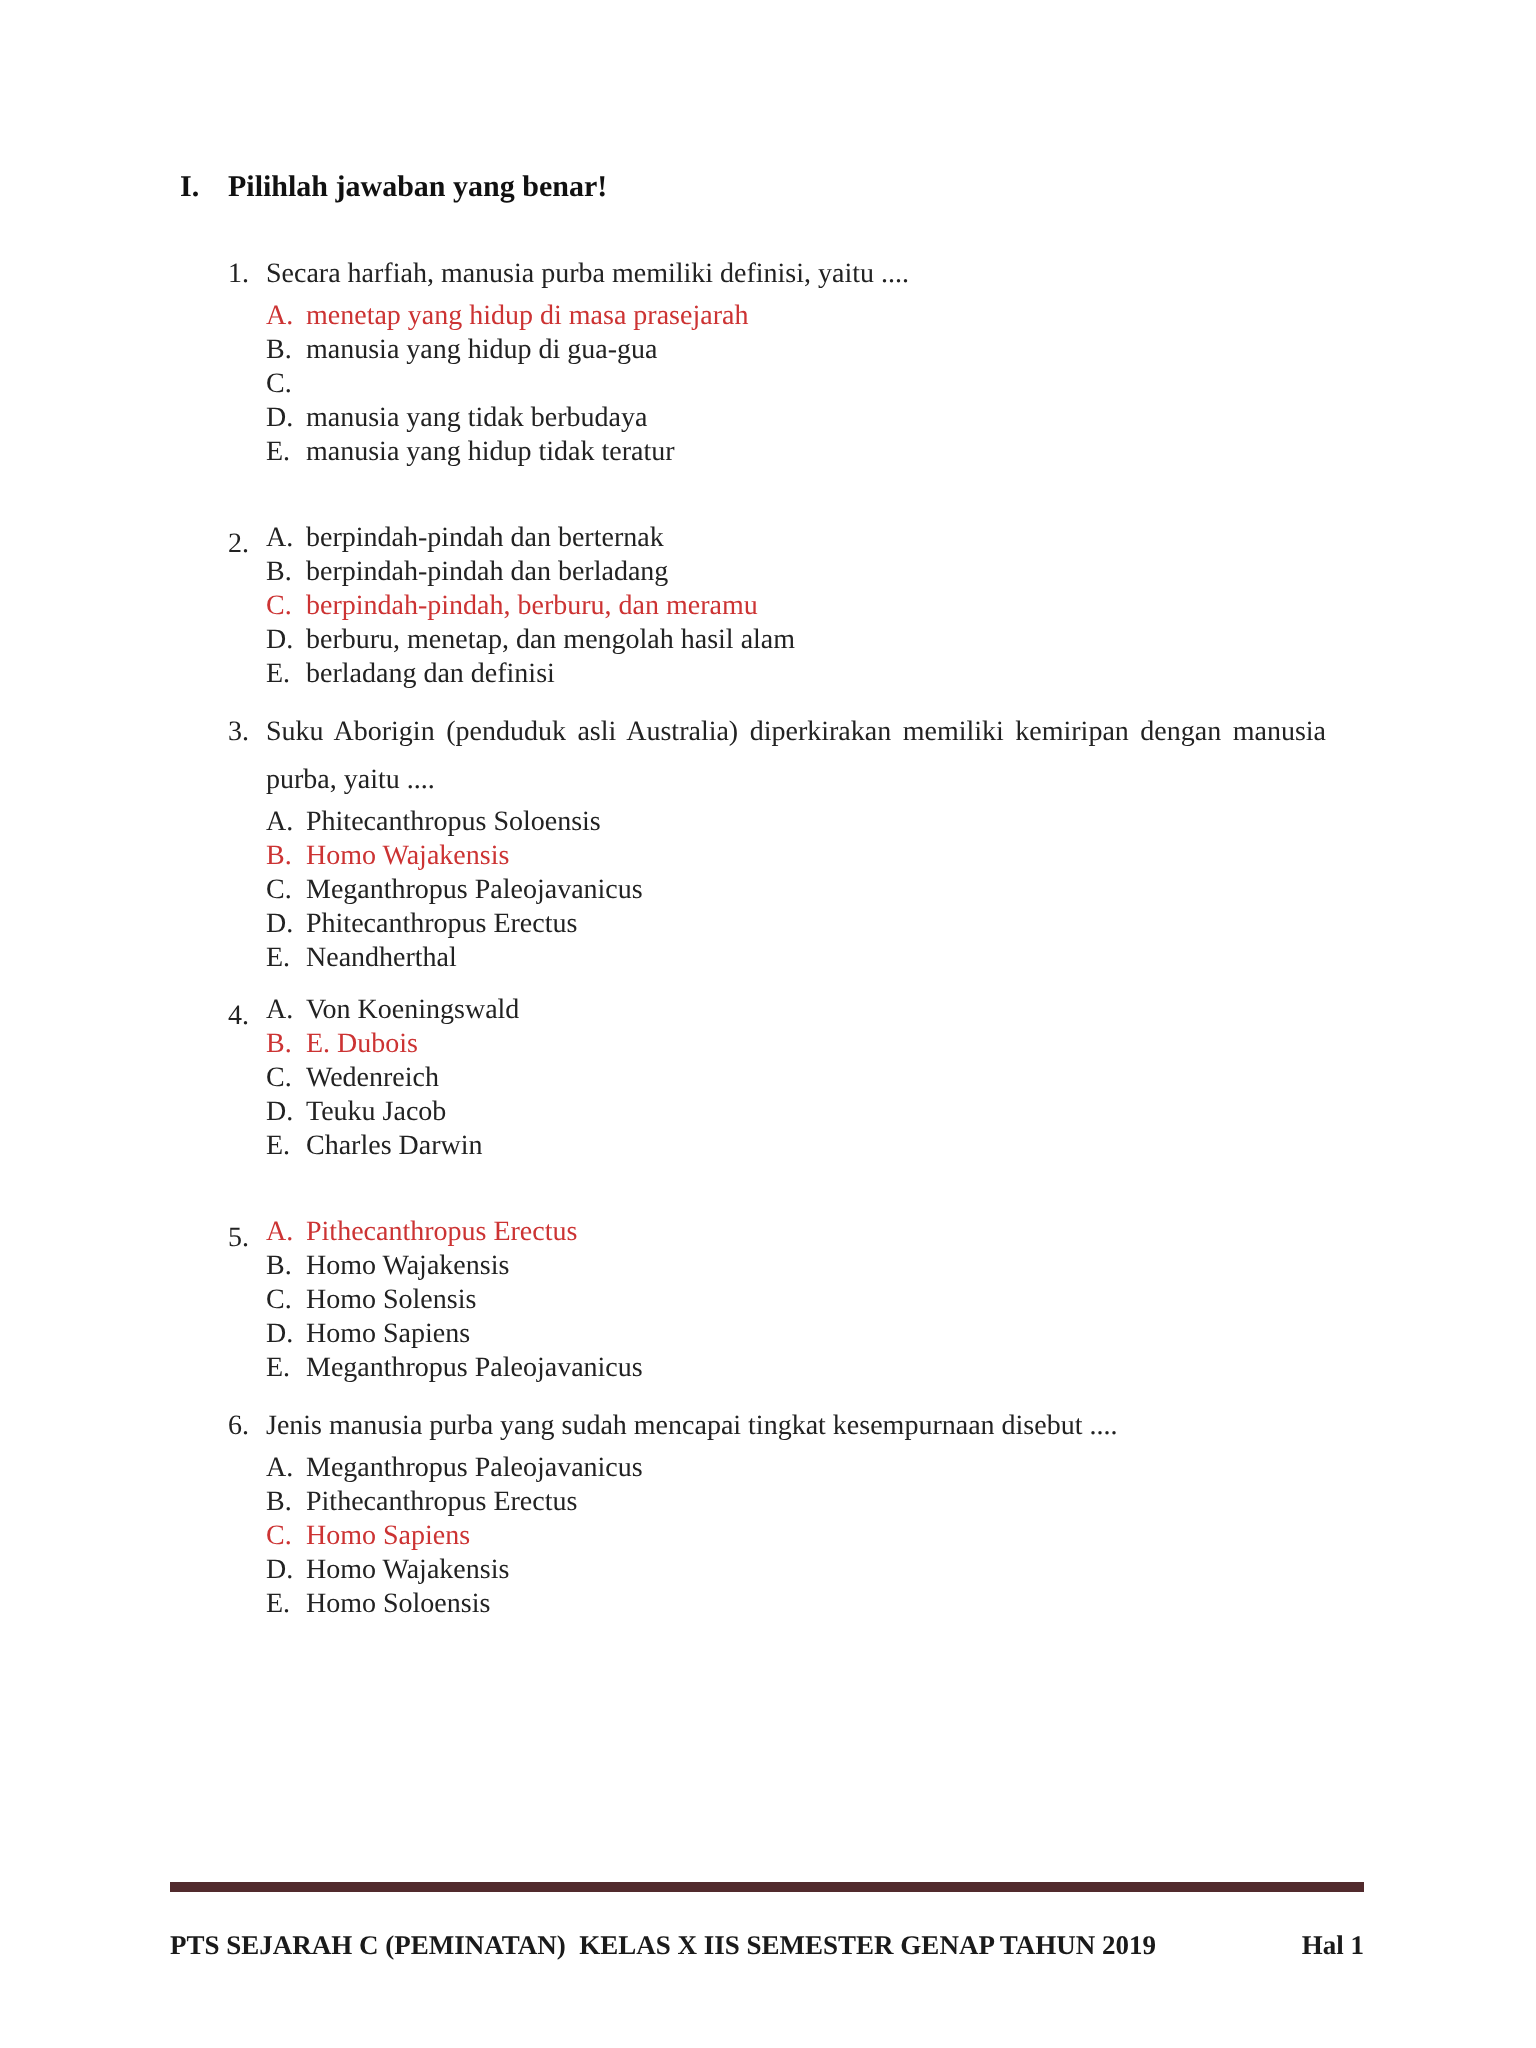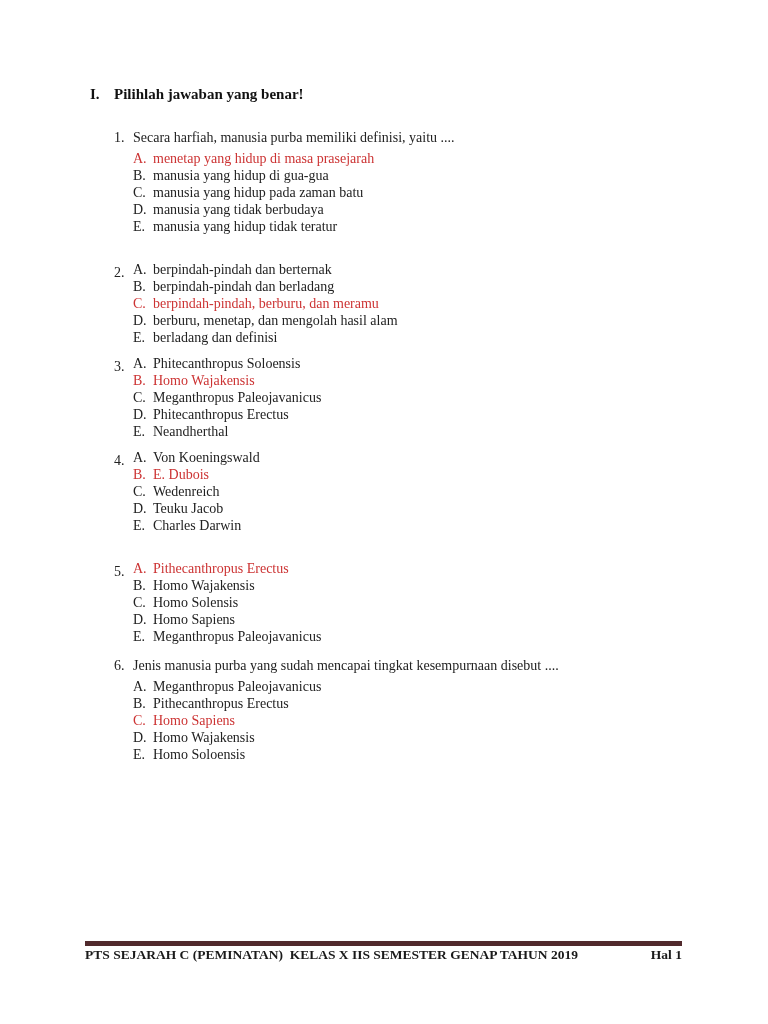--- a/index.html
+++ b/index.html
@@ -71,21 +71,21 @@
   }
   .footer-rule {
     border-top: 4px solid var(--rule);
     border-bottom: 1px solid var(--rule);
     height: 2px;
   }
   .footer-row {
     display: flex;
     justify-content: space-between;
     align-items: baseline;
-    margin-top: 0;
+    margin-top: 18px;
     font-weight: bold;
     font-size: 13.5px;
     line-height: 17px;
     color: #1a1a1a;
   }
 </style>
 </head>
 <body>
 
 <div class="page">
@@ -108,21 +108,20 @@
     <span class="opt-text">menetap yang hidup di masa prasejarah</span>
   </div>
 
   <div class="option">
     <span class="opt-letter">B.</span>
     <span class="opt-text">manusia yang hidup di gua-gua</span>
   </div>
 
   <div class="option">
     <span class="opt-letter">C.</span>
-    <span class="opt-text">manusia yang hidup pada zaman batu</span>
   </div>
 
   <div class="option">
     <span class="opt-letter">D.</span>
     <span class="opt-text">manusia yang tidak berbudaya</span>
   </div>
 
   <div class="option">
     <span class="opt-letter">E.</span>
     <span class="opt-text">manusia yang hidup tidak teratur</span>
@@ -159,20 +158,21 @@
     <span class="opt-letter">E.</span>
     <span class="opt-text">berladang dan definisi</span>
   </div>
 </div>
     </div>
   </div>
 
   <div class="question">
     <span class="q-num">3.</span>
     <div class="q-body">
+      <div class="q-text">Suku Aborigin (penduduk asli Australia) diperkirakan memiliki kemiripan dengan manusia purba, yaitu ....</div>
       <div class="options">
   <div class="option">
     <span class="opt-letter">A.</span>
     <span class="opt-text">Phitecanthropus Soloensis</span>
   </div>
 
   <div class="option correct">
     <span class="opt-letter">B.</span>
     <span class="opt-text">Homo Wajakensis</span>
   </div>

